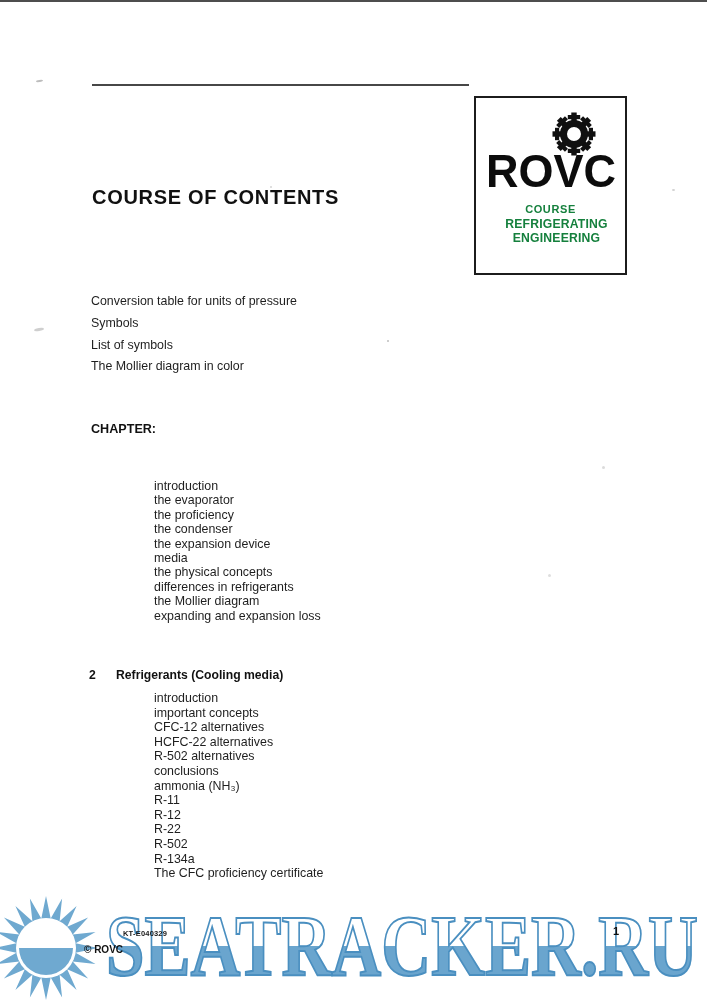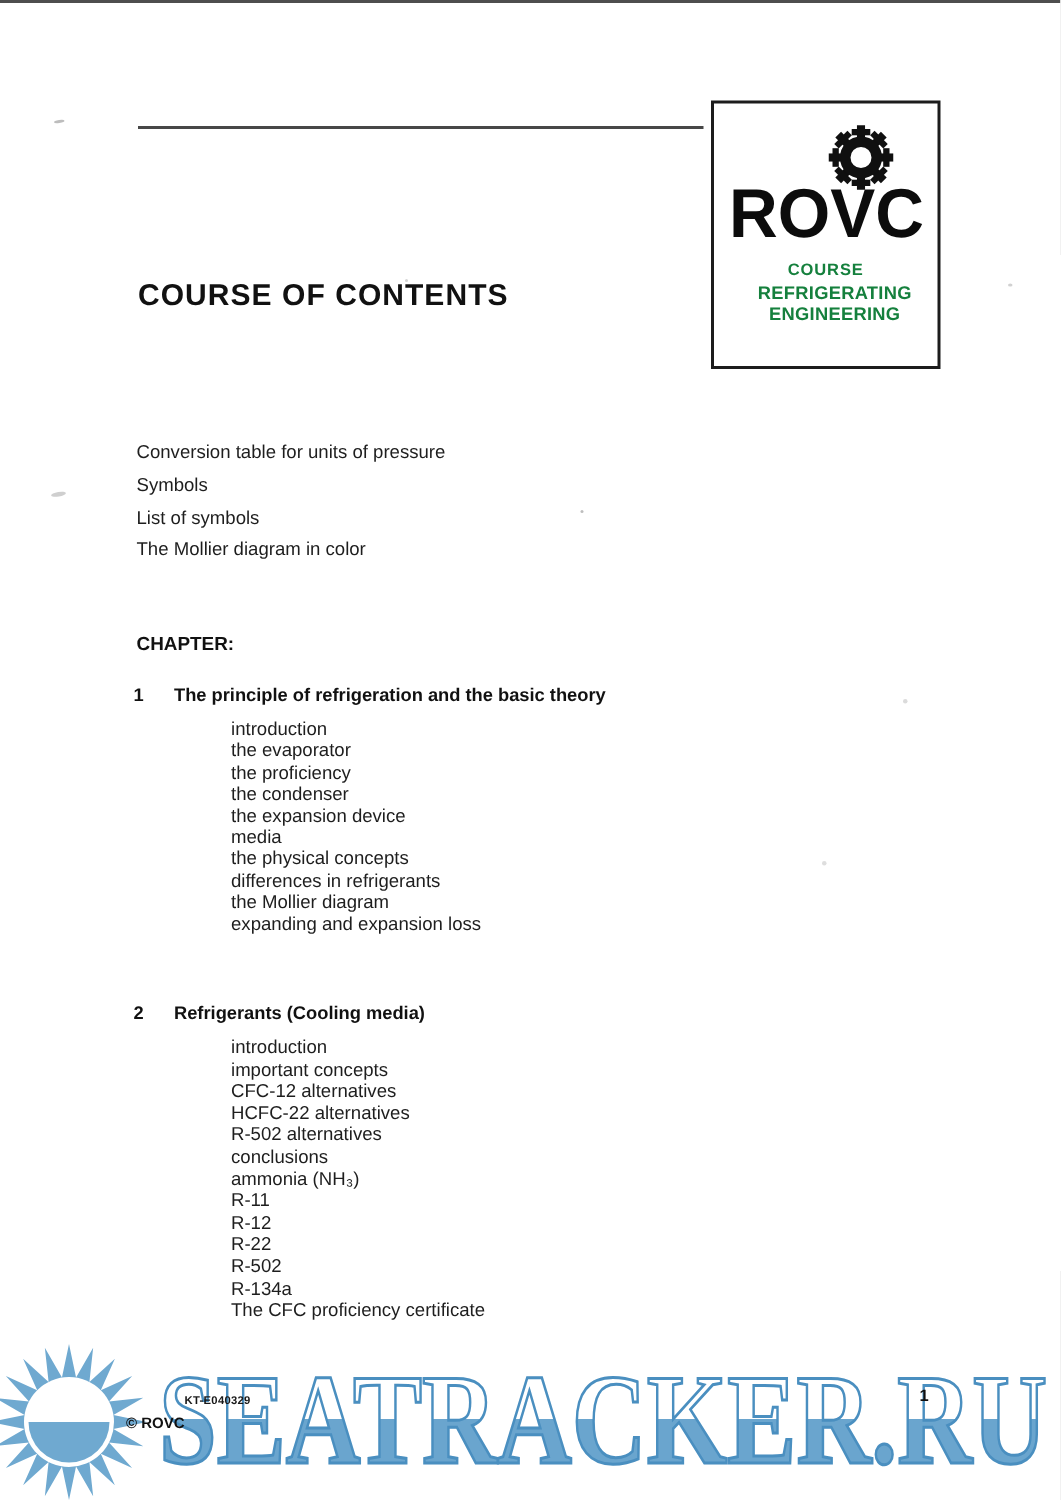--- a/index.html
+++ b/index.html
@@ -8,21 +8,21 @@
     background:#ffffff;overflow:hidden;
     font-family:"Liberation Sans","DejaVu Sans",sans-serif;
     color:#1e1e1e;
   }
   .abs{position:absolute;}
   
   .scan-top-edge{left:0;top:0;width:707px;height:2px;background:#2f2f2f;opacity:.85;}
   .speck{background:#9a9a9a;border-radius:50%;opacity:.65;}
   .top-rule{left:92px;top:84px;width:377px;height:2px;background:#474747;}
   
-  .logo-box{left:474px;top:67px;width:149px;height:175px;border:2px solid #1c1c1c;background:#fff;z-index:2;}
+  .logo-box{left:474px;top:96px;width:149px;height:175px;border:2px solid #1c1c1c;background:#fff;z-index:2;}
   .logo-sub{left:0;top:104px;width:100%;text-align:center;font-weight:bold;color:#15803d;}
   .logo-sub .l1{font-size:11px;letter-spacing:.6px;line-height:15px;}
   .logo-sub .l2{font-size:12.2px;letter-spacing:.2px;line-height:14px;margin-left:12px;}
   
   .page-title{left:92px;top:186px;font-size:20px;font-weight:bold;letter-spacing:.7px;color:#111;}
   .front-matter{left:91px;top:291px;font-size:12.4px;line-height:21.8px;}
   .chapter-label{left:91px;top:422px;font-size:12.6px;font-weight:bold;color:#111;}
   .chapter-head{font-size:12.2px;font-weight:bold;color:#111;white-space:nowrap;}
   .chapter-head .num{display:inline-block;width:27px;}
   .ch1-head{left:89px;top:456px;}
@@ -108,23 +108,20 @@
 
   <div class="abs front-matter">
     <div>Conversion table for units of pressure</div>
     <div>Symbols</div>
     <div>List of symbols</div>
     <div>The Mollier diagram in color</div>
   </div>
 
   <div class="abs chapter-label">CHAPTER:</div>
 
-  <div class="abs chapter-head ch1-head">
-    <span class="num">1</span><span>The principle of refrigeration and the basic theory</span>
-  </div>
   <div class="abs toc-items ch1-items">
     <div>introduction</div>
     <div>the evaporator</div>
     <div>the proficiency</div>
     <div>the condenser</div>
     <div>the expansion device</div>
     <div>media</div>
     <div>the physical concepts</div>
     <div>differences in refrigerants</div>
     <div>the Mollier diagram</div>

